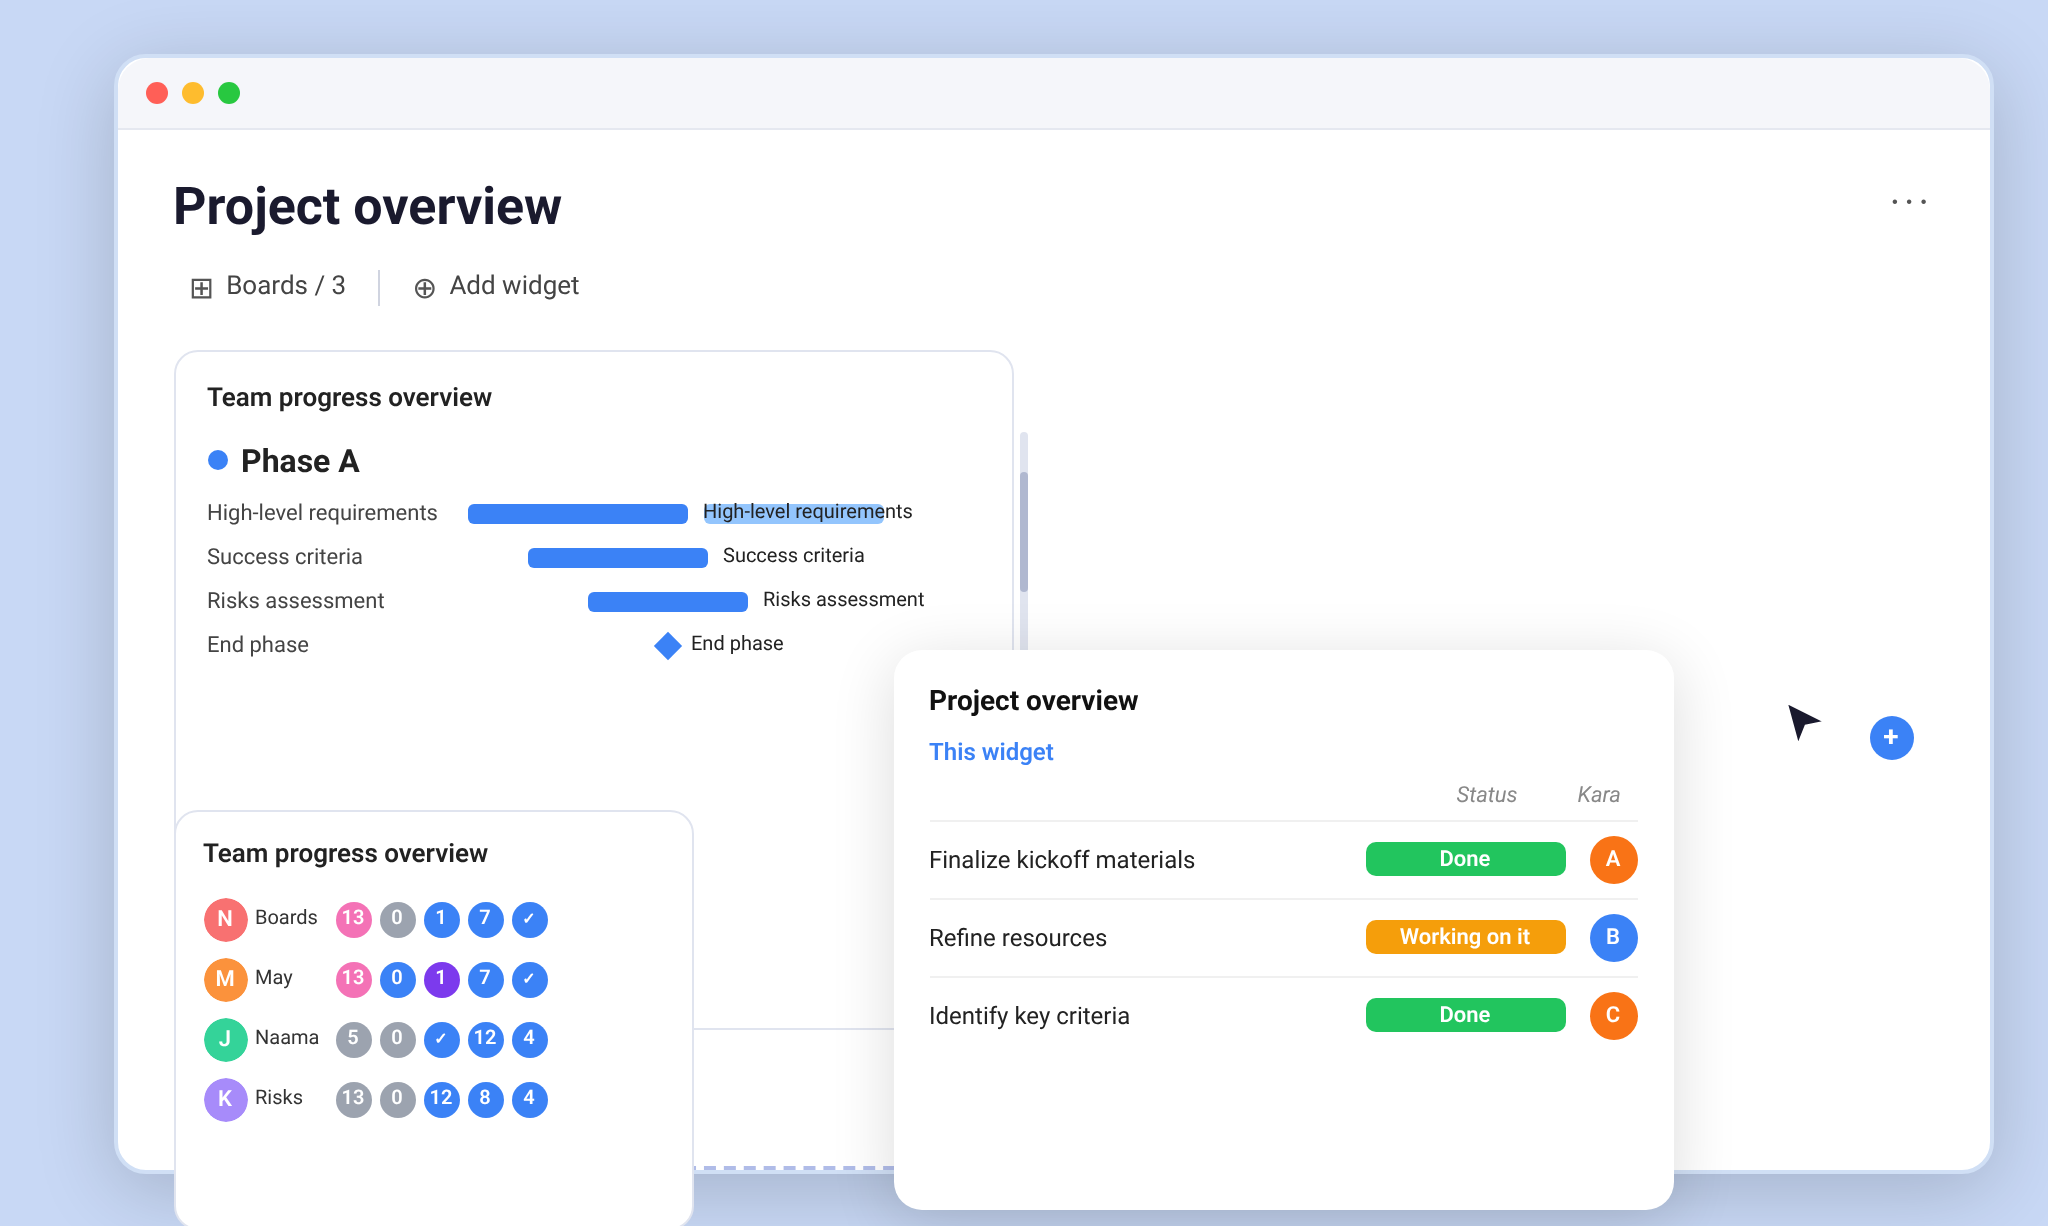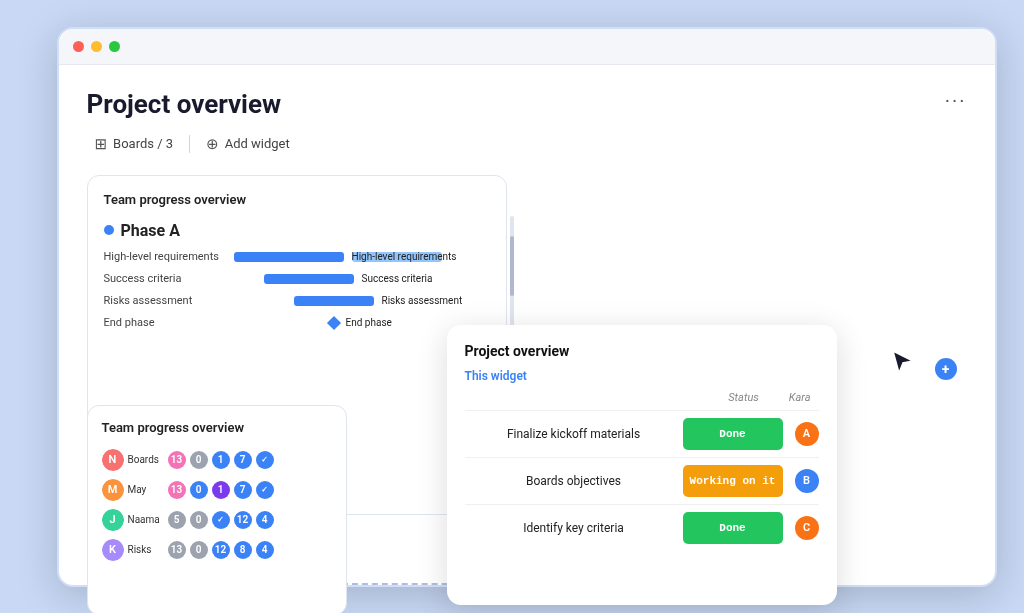--- a/index.html
+++ b/index.html
@@ -276,34 +276,32 @@
     .card-row {
       display: flex;
       align-items: center;
       border-top: 1px solid #f0f0f0;
       padding: 7px 0;
     }
     .card-row-label {
       flex: 1;
       font-size: 12px;
       color: #222;
-      text-align: center;
     }
     .card-status-badge {
       width: 100px;
-      height: 32px;
+      height: 17px;
       border-radius: 5px;
       display: flex;
       align-items: center;
       justify-content: center;
       font-size: 11px;
       font-weight: 600;
       color: #fff;
       margin-right: 12px;
-      font-family: Liberation Mono, monospace;
     }
     .badge-done { background: #22c55e; }
     .badge-working { background: #f59e0b; }
     .card-owner-avatar {
       width: 24px; height: 24px;
       border-radius: 50%;
       display: flex; align-items: center; justify-content: center;
       font-size: 11px; font-weight: 600; color: #fff;
     }
 
@@ -519,21 +517,21 @@
           <span>Kara</span>
         </div>
 
         <div class="card-row">
           <span class="card-row-label">Finalize kickoff materials</span>
           <div class="card-status-badge badge-done">Done</div>
           <div class="card-owner-avatar" style="background:#f97316;">A</div>
         </div>
 
         <div class="card-row">
-          <span class="card-row-label">Boards objectives</span>
+          <span class="card-row-label">Refine resources</span>
           <div class="card-status-badge badge-working">Working on it</div>
           <div class="card-owner-avatar" style="background:#3b82f6;">B</div>
         </div>
 
         <div class="card-row">
           <span class="card-row-label">Identify key criteria</span>
           <div class="card-status-badge badge-done">Done</div>
           <div class="card-owner-avatar" style="background:#f97316;">C</div>
         </div>
       </div>

